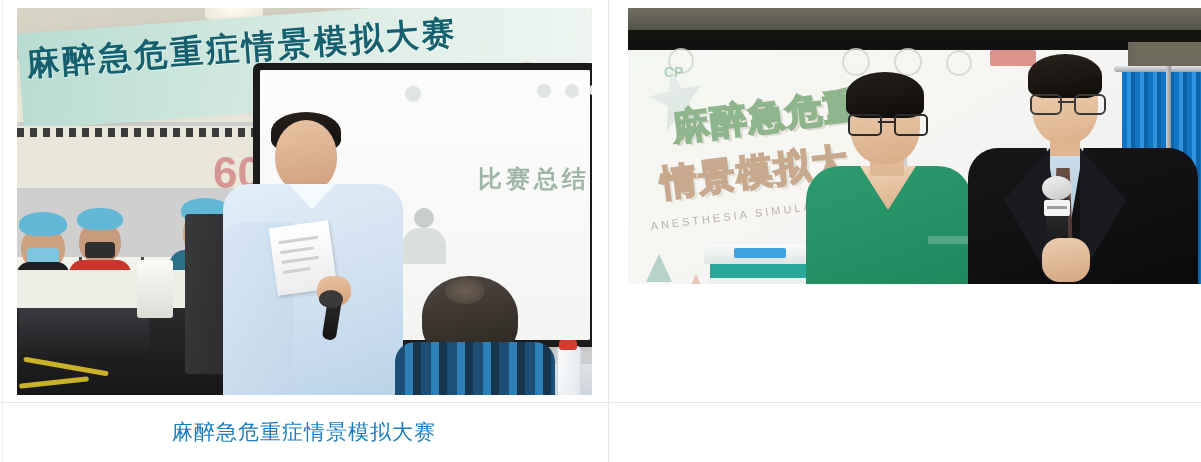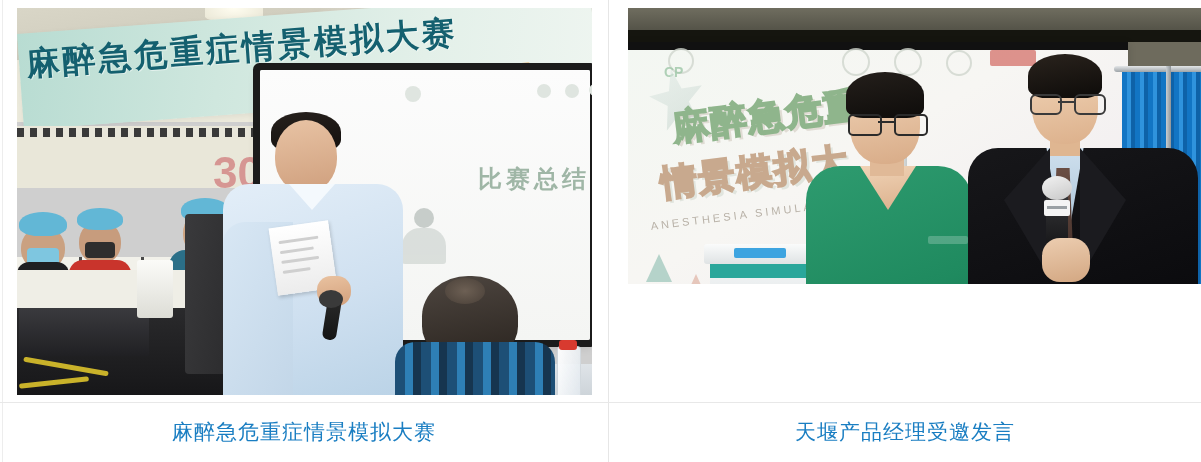--- a/index.html
+++ b/index.html
@@ -275,21 +275,21 @@
           <div class="pin" style="left:318px;top:50px;width:40px;height:6px;background:#dcdcd2;"></div>
           <div class="pin" style="left:24px;top:70px;width:34px;height:28px;background:#86b9c4;"></div>
           <div class="pin" style="left:86px;top:72px;width:30px;height:26px;background:#b6cfd4;"></div>
           <div class="pin" style="left:148px;top:74px;width:32px;height:24px;background:#d7e3e1;"></div>
           <div class="pin" style="left:212px;top:70px;width:28px;height:28px;background:#c2d6d4;"></div>
           <div class="pin" style="left:272px;top:72px;width:30px;height:26px;background:#e6d9c4;"></div>
           <div class="pin" style="left:332px;top:72px;width:30px;height:26px;background:#cfd9d6;"></div>
         </div>
       </div>
 
-      <div class="L" style="left:196px;top:140px;font-size:44px;font-weight:700;color:#c8545a;opacity:.55;">30</div>
+      <div class="L" style="left:196px;top:140px;font-size:44px;font-weight:700;color:#c8545a;opacity:.55;">60</div>
 
       <div class="L l-crowd">
         <div class="head" style="left:4px;top:22px;width:44px;height:44px;background:#caa181;"></div>
         <div class="cap" style="left:2px;top:8px;width:48px;height:24px;"></div>
         <div class="mask" style="left:10px;top:44px;width:32px;height:18px;"></div>
         <div class="head" style="left:62px;top:16px;width:42px;height:44px;background:#c79c7d;"></div>
         <div class="cap" style="left:60px;top:4px;width:46px;height:22px;"></div>
         <div class="mask" style="left:68px;top:38px;width:30px;height:16px;background:#2e2e2e;"></div>
         <div class="head" style="left:166px;top:6px;width:44px;height:46px;background:#cfa582;"></div>
         <div class="cap" style="left:164px;top:-6px;width:48px;height:24px;"></div>
@@ -427,16 +427,15 @@
         <div class="lens" style="left:0;"></div>
           <div class="bridge"></div>
         <div class="lens" style="left:44px;"></div>
       </div>
       <div class="L r-mic2"></div>
       <div class="L r-mic2-h"></div>
       <div class="L r-mic2-flag"></div>
       <div class="L r-m2-hand"></div>
     </div>
 
-    <div class="caption">天堰产品经理受邀发言</div>
   </div>
 
 </div>
 
 </body></html>

